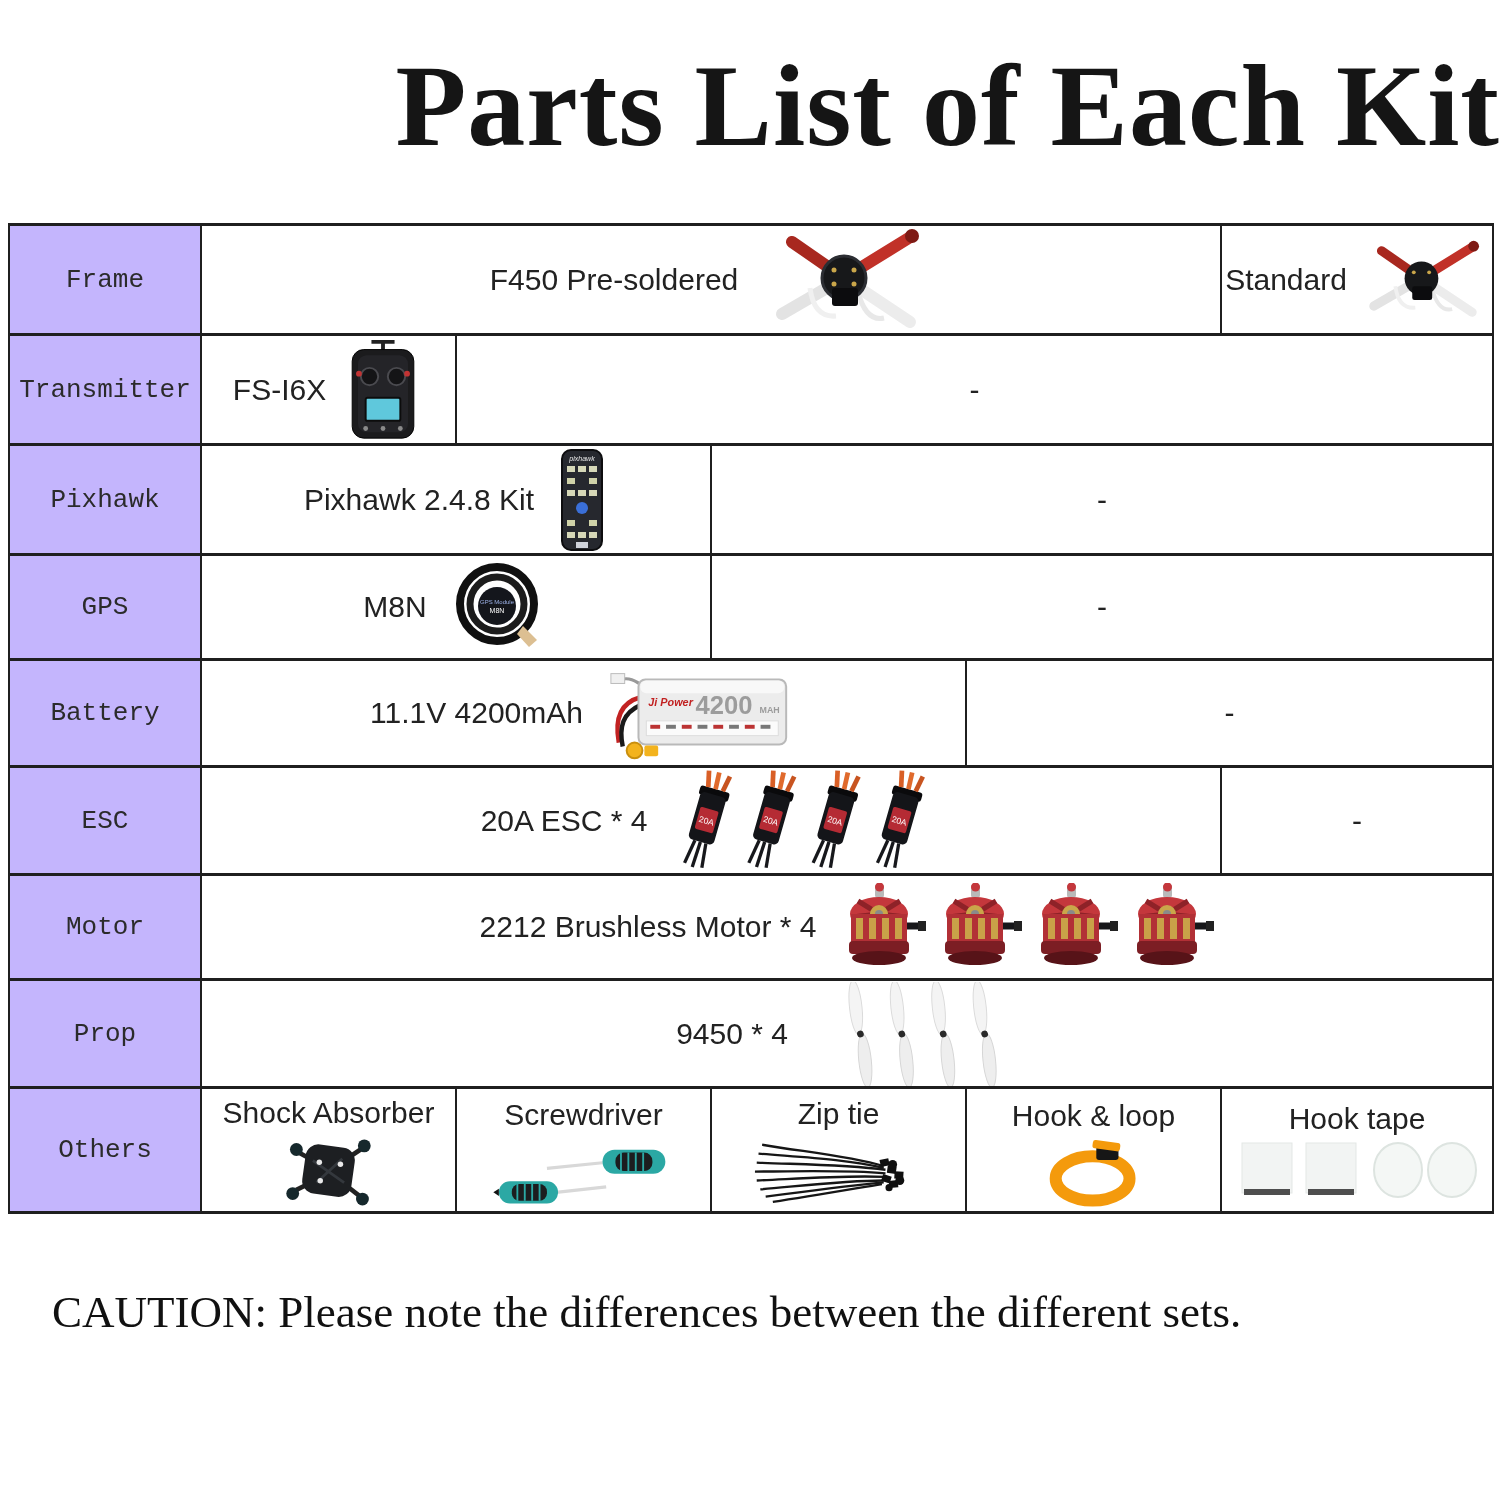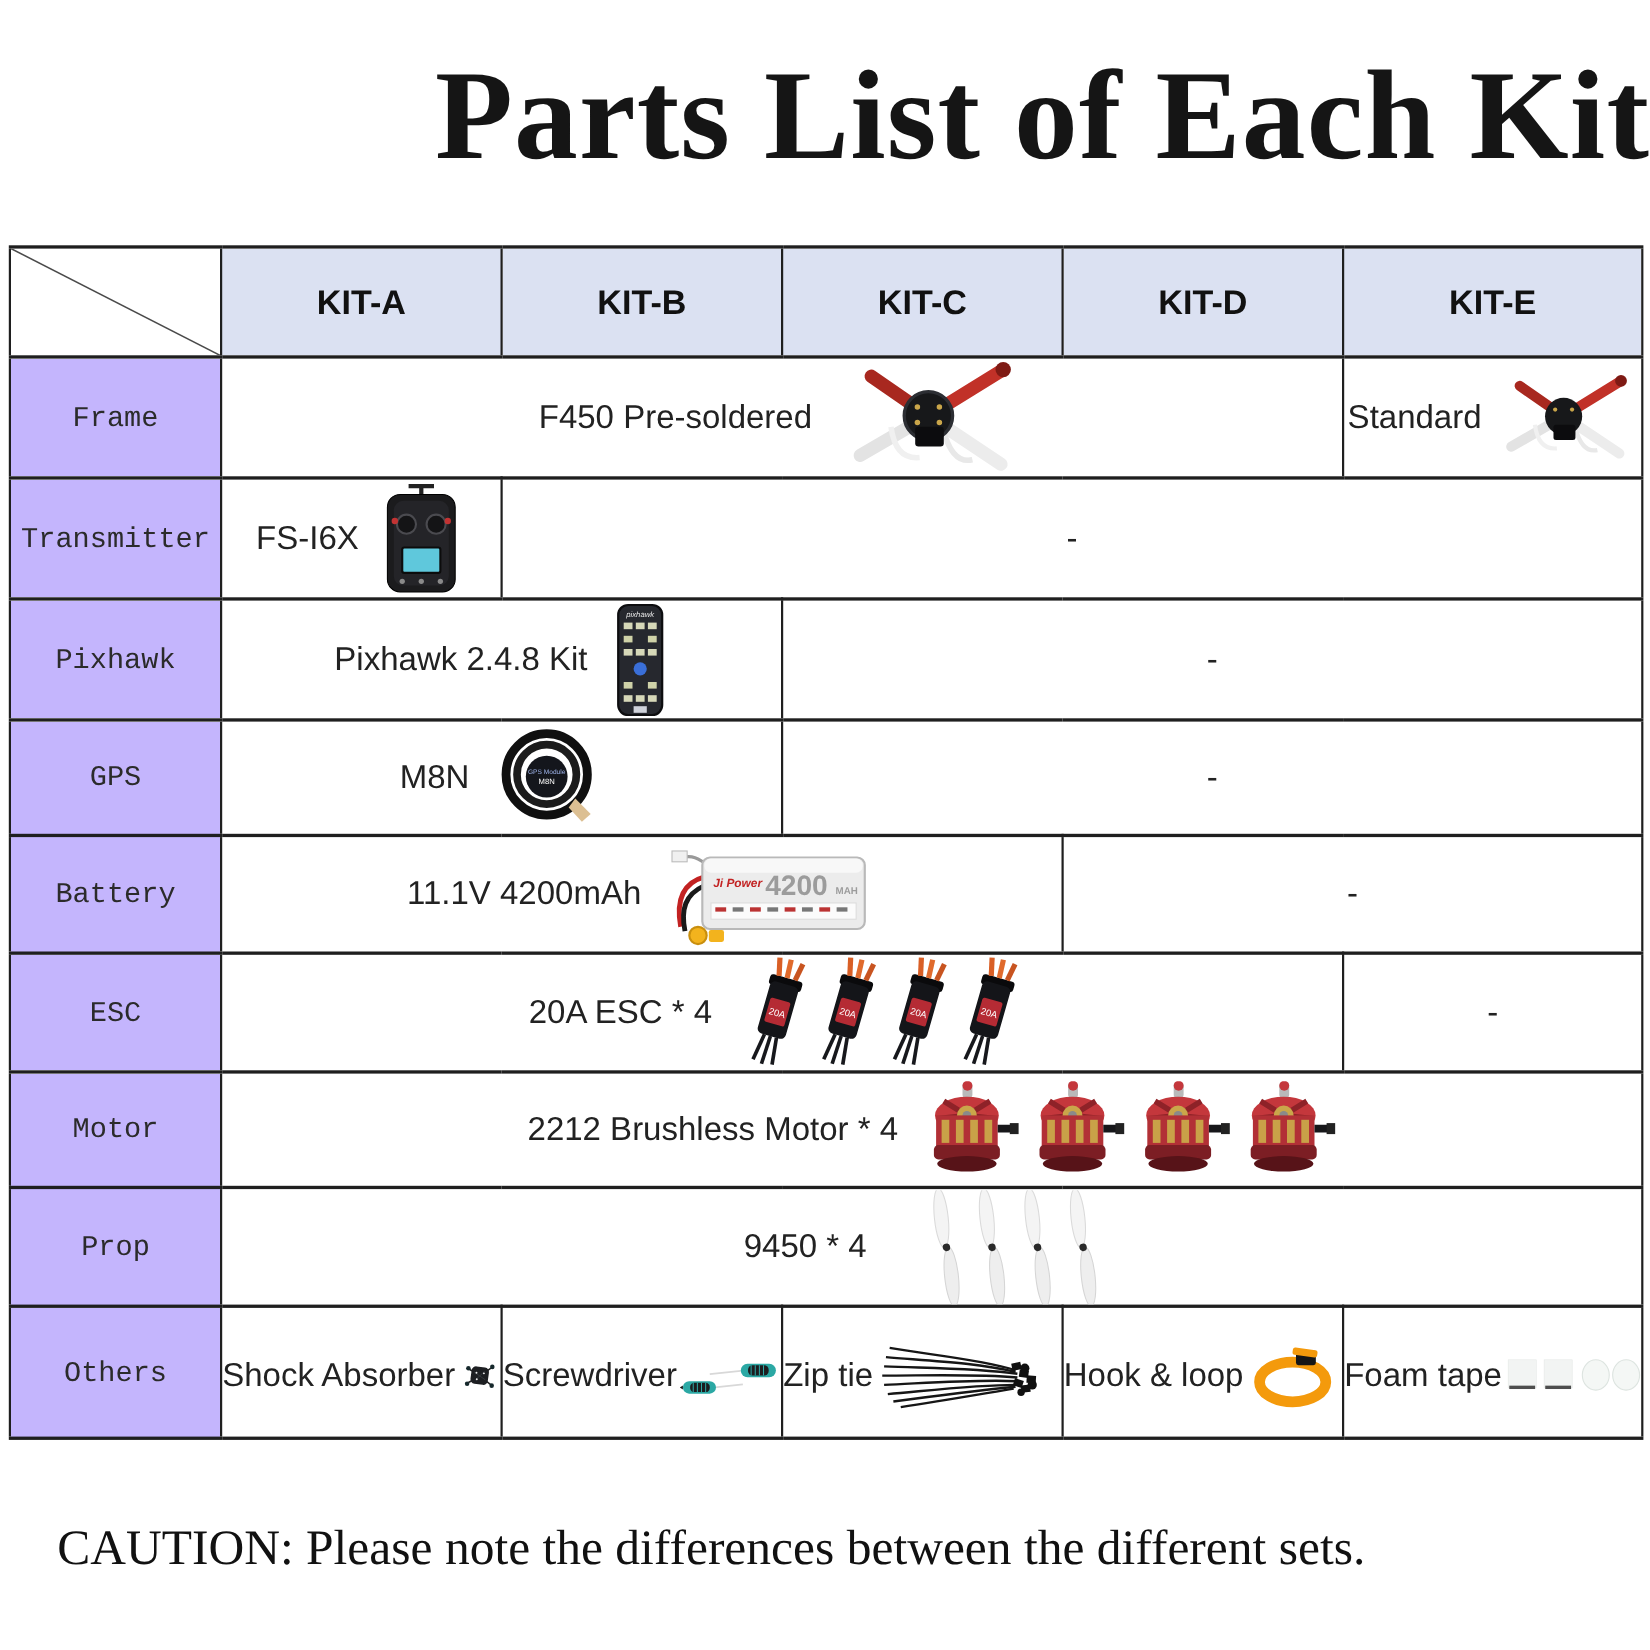--- a/index.html
+++ b/index.html
@@ -26,21 +26,21 @@
   }
   td.label-cell {
     background:#c4b5fd; text-align:center;
     font-family:"Liberation Mono", monospace; font-size:26px; color:#2b2b2b;
   }
   td.diag { position:relative; background:#fff; }
   td.diag svg { position:absolute; left:0; top:0; width:100%; height:100%; }
   .cell-flex { display:flex; align-items:center; justify-content:center; gap:22px; height:100%; }
   .value-text { font-size:30px; color:#222; white-space:nowrap; }
   td.dash-cell { text-align:center; font-size:30px; color:#222; }
-  .others-cell { display:flex; flex-direction:row; align-items:center; justify-content:space-between; padding-top:7px; gap:3px; height:100%; box-sizing:border-box; }
+  .others-cell { display:flex; flex-direction:column; align-items:center; justify-content:space-between; padding-top:7px; gap:3px; height:100%; box-sizing:border-box; }
   .others-label { font-size:30px; color:#222; white-space:nowrap; }
   .caution { margin:72px 0 0 52px; font-family:"Liberation Serif", serif; font-size:45px; color:#111; white-space:nowrap; }
   .caution b { font-weight:normal; }
   tr.h100 { height:100px; } tr.h110 { height:110px; } tr.h105 { height:105px; }
   tr.h107 { height:107px; } tr.h108 { height:108px; } tr.h120 { height:120px; }
 </style>
 </head>
 <body>
 
 <div class="title">Parts List of Each Kit</div>
@@ -49,32 +49,20 @@
   <colgroup>
     <col style="width:192px">
       <col style="width:255px">
       <col style="width:255px">
     <col style="width:255px">
       <col style="width:255px">
       <col style="width:272px">
   </colgroup>
 
   <tbody>
-      <tr class="h100">
-    <td class="diag">
-      <svg viewBox="0 0 100 100" preserveAspectRatio="none">
-        <line x1="0" y1="0" x2="100" y2="100" stroke="#4a4a4a" stroke-width="1.4" vector-effect="non-scaling-stroke"></line>
-      </svg>
-    </td>
-    <th class="kit-h">KIT-A</th>
-    <th class="kit-h">KIT-B</th>
-    <th class="kit-h">KIT-C</th>
-    <th class="kit-h">KIT-D</th>
-    <th class="kit-h">KIT-E</th>
-  </tr>
 
   <tr class="h110">
     <td class="label-cell">Frame</td>
     <td colspan="4">
       <div class="cell-flex">
         <span class="value-text">F450 Pre-soldered</span>
         <svg width="172" height="104" viewBox="0 0 172 104">
           <path d="M84 50 L22 86" stroke="#e3e3e3" stroke-width="12" stroke-linecap="round"></path>
           <path d="M84 50 L150 94" stroke="#ececec" stroke-width="12" stroke-linecap="round"></path>
           <path d="M50 60 Q54 90 76 88" stroke="#f0f0f0" stroke-width="5" fill="none"></path>
@@ -462,21 +450,21 @@
         <span class="others-label">Hook &amp; loop</span>
         <svg width="112" height="72" viewBox="0 0 115 78">
           <ellipse cx="56" cy="46" rx="40" ry="24" fill="none" stroke="#f49a0c" stroke-width="13"></ellipse>
           <rect x="60" y="8" width="24" height="18" rx="3" fill="#161616"></rect>
           <rect x="56" y="6" width="30" height="9" rx="3" fill="#f49a0c" transform="rotate(8 71 10)"></rect>
         </svg>
       </div>
     </td>
     <td>
       <div class="others-cell">
-        <span class="others-label">Foam tape</span>
+        <span class="others-label">Hook tape</span>
         <svg width="242" height="66" viewBox="0 0 242 66">
           <rect x="6" y="4" width="50" height="50" fill="#f2f4f3" stroke="#e3e7e5"></rect>
           <rect x="8" y="50" width="46" height="6" fill="#4e4e4e"></rect>
           <rect x="70" y="4" width="50" height="50" fill="#f2f4f3" stroke="#e3e7e5"></rect>
           <rect x="72" y="50" width="46" height="6" fill="#4e4e4e"></rect>
           <ellipse cx="162" cy="31" rx="24" ry="27" fill="#f4f7f5" stroke="#dde4e0" stroke-width="2"></ellipse>
           <ellipse cx="216" cy="31" rx="24" ry="27" fill="#f4f7f5" stroke="#dde4e0" stroke-width="2"></ellipse>
         </svg>
       </div>
     </td>

